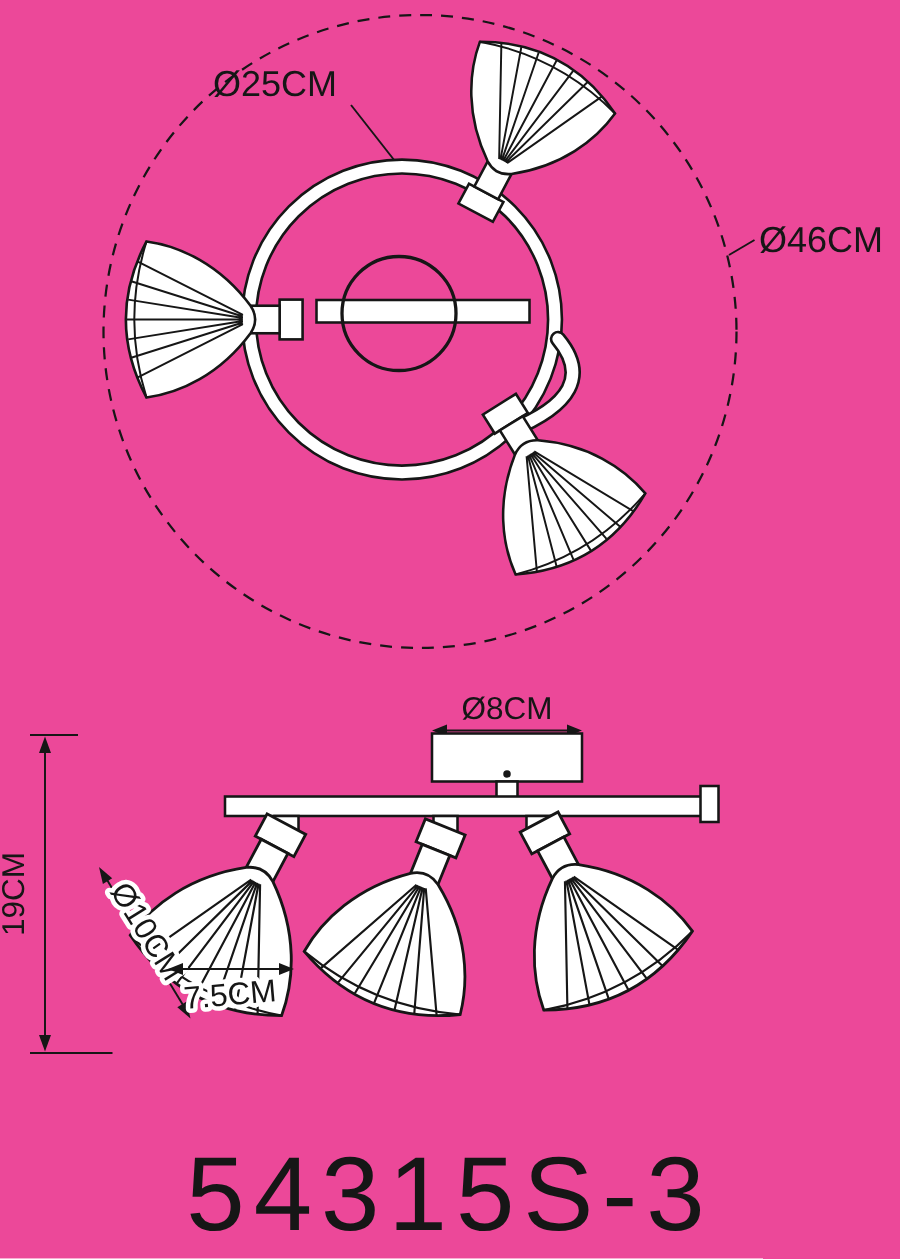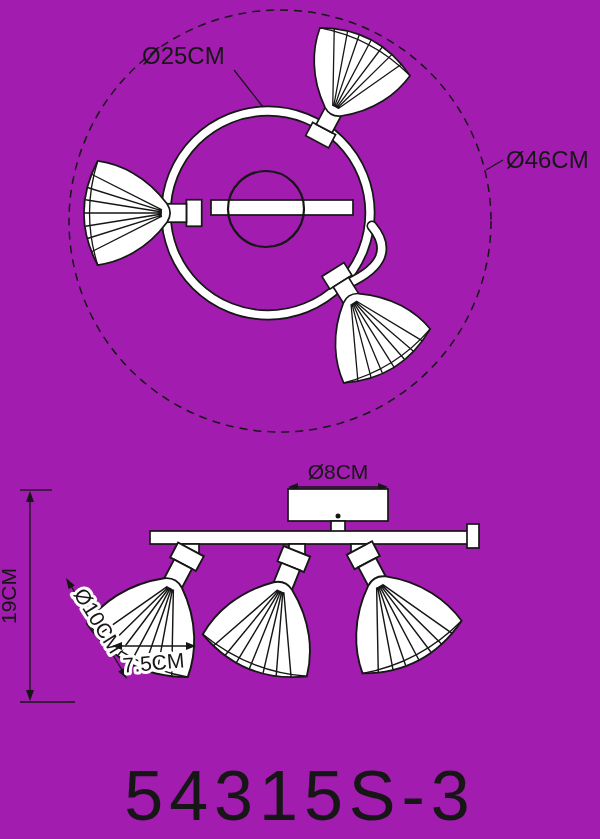--- a/index.html
+++ b/index.html
@@ -1,16 +1,16 @@
 <!DOCTYPE html>
 <html><head>
 <meta charset="utf-8">
 <style>
   html,body{margin:0;padding:0;background:#fff;}
-  .page{width:600px;height:839px;position:relative;background:#a21caf;overflow:hidden;}
+  .page{width:600px;height:839px;position:relative;background:#ec4899;overflow:hidden;}
   svg{display:block;}
   text{font-family:"Liberation Sans", sans-serif; fill:#161616;}
   .lbl{font-size:24px;}
   .lbl-m{font-size:21px;}
   .model{font-size:70px;letter-spacing:6px;font-weight:400;}
   .halo{paint-order:stroke;stroke:#ffffff;stroke-width:6px;stroke-linejoin:round;}
   .fillw{fill:#ffffff;stroke:#161616;stroke-width:1.7;}
   .thin{stroke:#161616;stroke-width:1.3;fill:none;}
   .arrow{fill:#161616;stroke:none;}
 </style>

